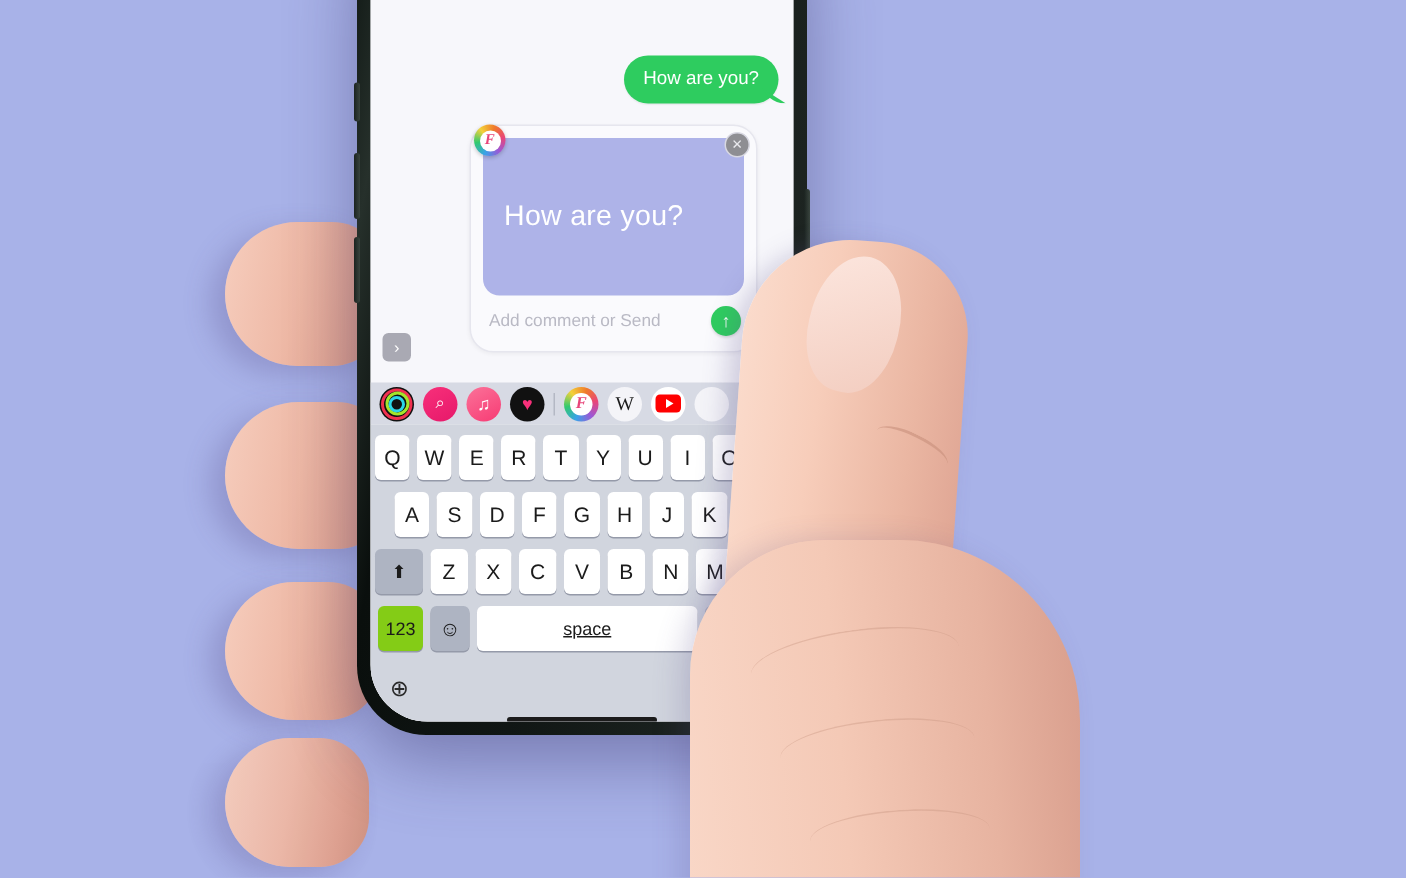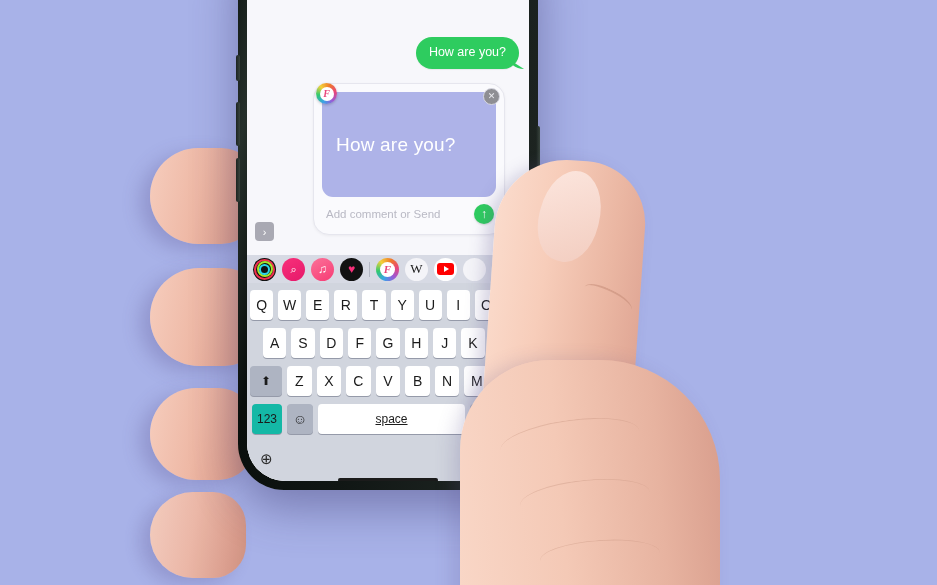--- a/index.html
+++ b/index.html
@@ -151,21 +151,21 @@
   .key{
     background:#fff;border-radius:4px;height:30px;min-width:21px;
     display:flex;align-items:center;justify-content:center;
     font-size:14px;color:#1b1b1b;box-shadow:0 1px 0 rgba(100,105,125,.55);
     flex:1 1 0;
   }
   .krow.r2{padding:0 13px;}
   .krow.r3{padding:0 0;}
   .key.fn{background:#aeb4c2;flex:0 0 32px;font-size:12px;}
   .krow.r4{gap:5px;padding:0 2px;}
-  .key.k123{flex:0 0 30px;background:#14b8a6;font-size:12px;}
+  .key.k123{flex:0 0 30px;background:#84cc16;font-size:12px;}
   .key.kemoji{flex:0 0 26px;background:#aeb4c2;font-size:14px;}
   .key.kspace{flex:1 1 auto;font-size:12px;text-decoration:underline;}
   .key.kreturn{flex:0 0 54px;background:#aeb4c2;font-size:12px;}
   .kbfoot{display:flex;align-items:center;padding:4px 0 0 10px;height:26px;}
   .globe-ico{font-size:15px;color:#2a2a2a;}
   .home-ind{width:100px;height:4px;background:#1b1b1b;border-radius:3px;margin:6px auto 0;}
 </style>
 </head>
 <body>
 

